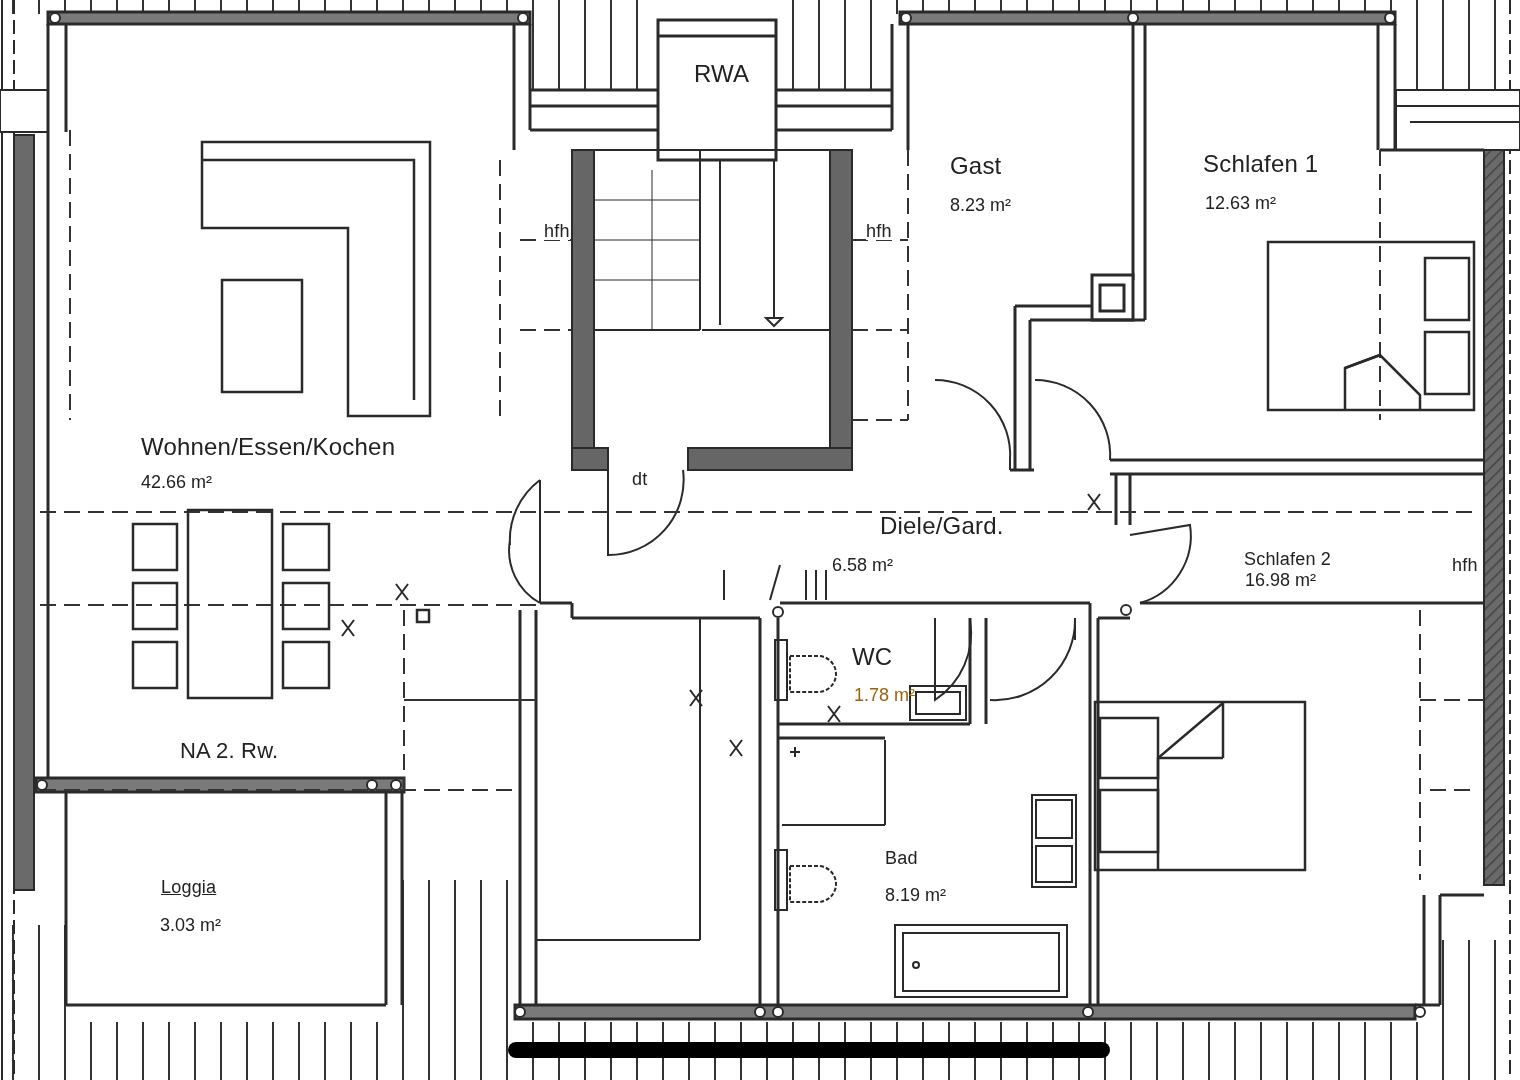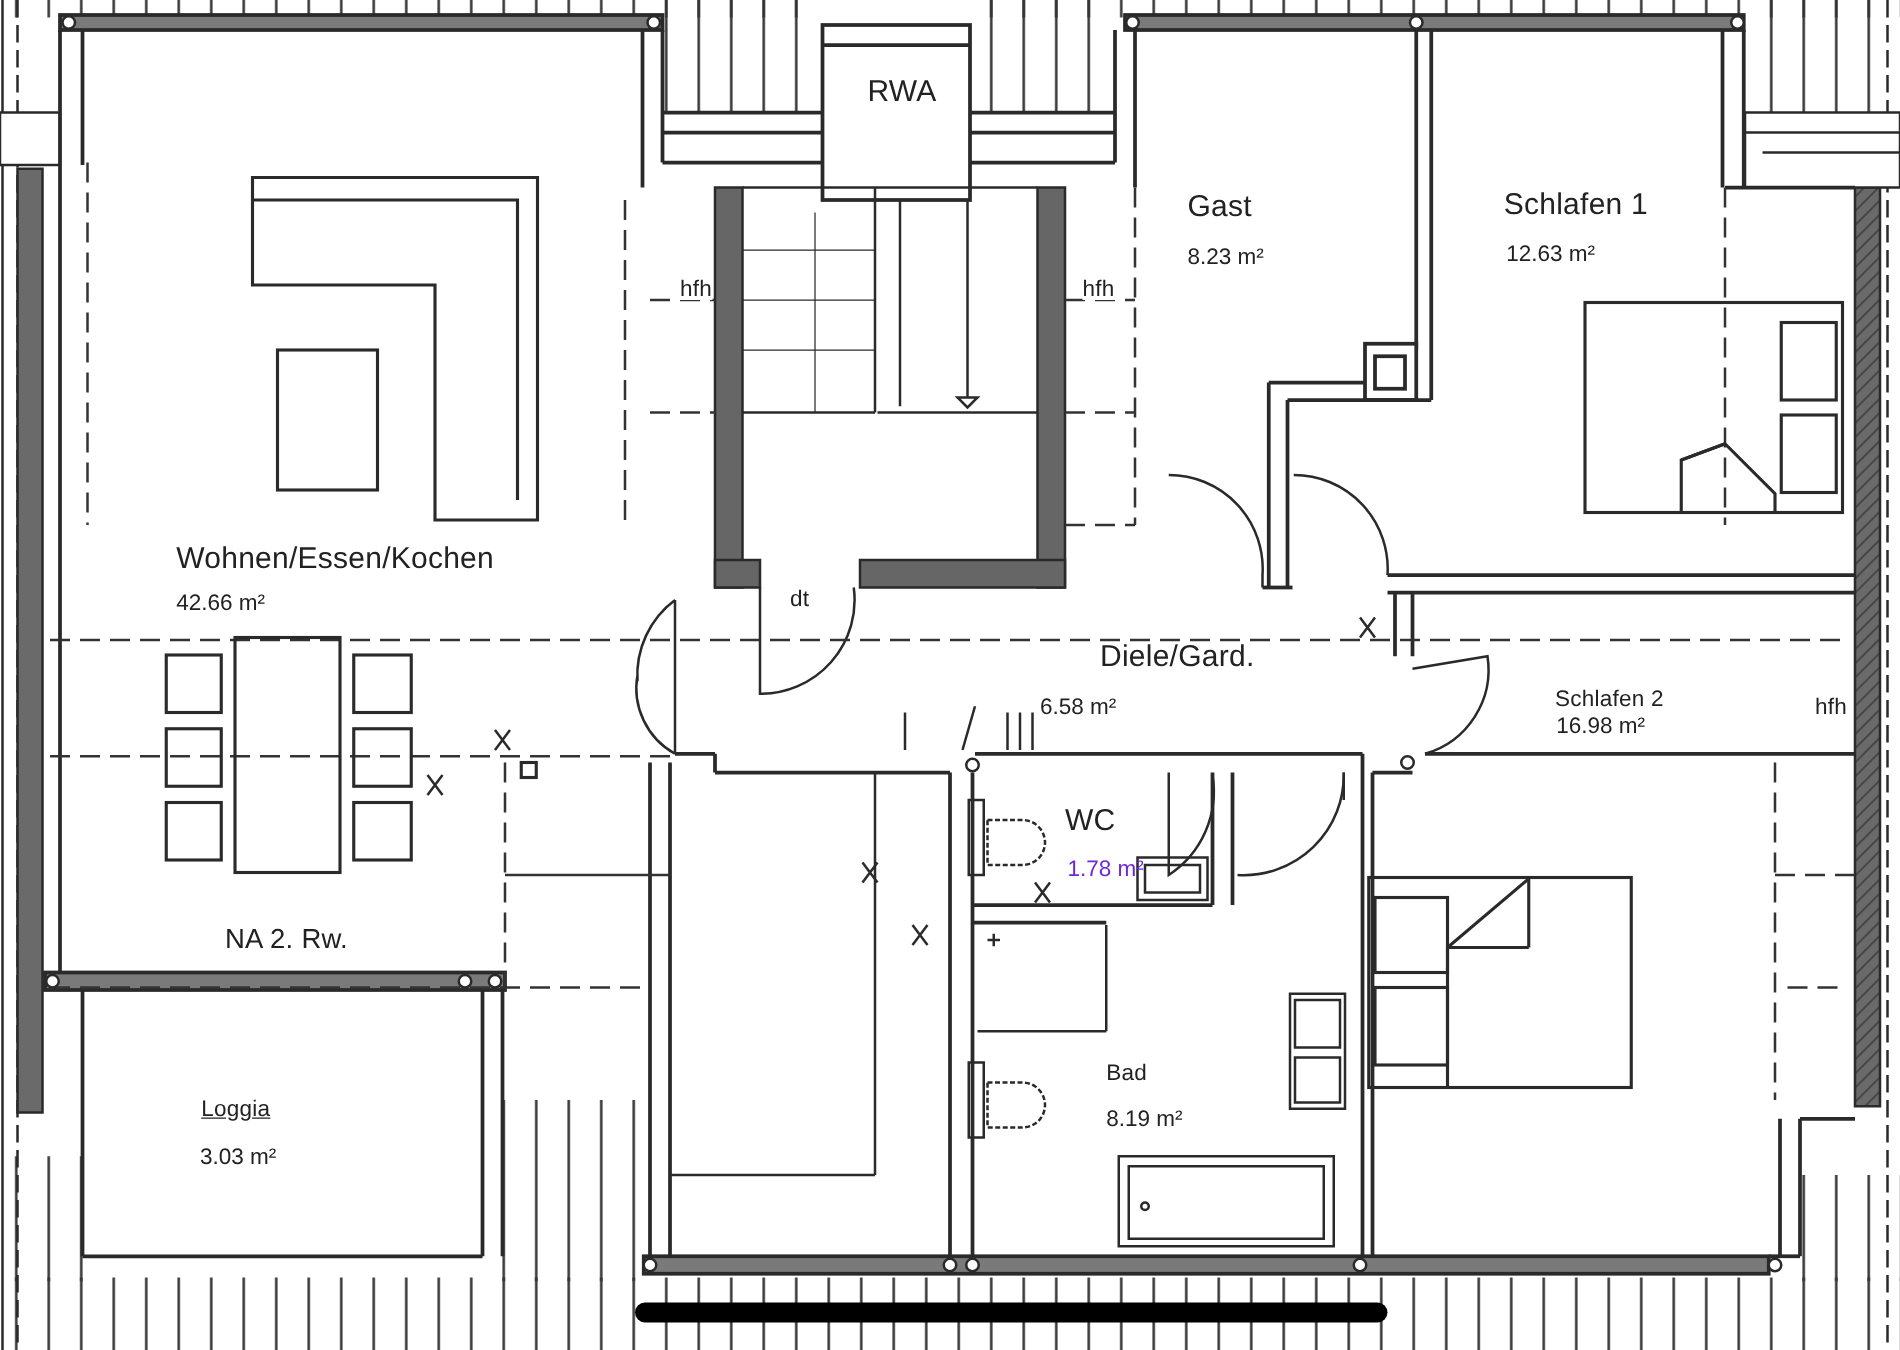--- a/index.html
+++ b/index.html
@@ -280,21 +280,21 @@
 <div class="lbl" style="left:1203px;top:152px;">Schlafen 1</div>
 <div class="area" style="left:1205px;top:194px;">12.63 m²</div>
 
 <div class="lbl" style="left:880px;top:514px;">Diele/Gard.</div>
 <div class="area" style="left:832px;top:556px;">6.58 m²</div>
 
 <div class="lbl small" style="left:1244px;top:534px;margin-top:16px;">Schlafen 2</div>
 <div class="area small" style="left:1245px;top:571px;">16.98 m²</div>
 
 <div class="lbl" style="left:852px;top:645px;">WC</div>
-<div class="area" style="left:854px;top:686px;color:#6d28d9;">1.78 m²</div>
+<div class="area" style="left:854px;top:686px;color:#a16207;">1.78 m²</div>
 
 <div class="lbl small" style="left:885px;top:849px;">Bad</div>
 <div class="area small" style="left:885px;top:886px;">8.19 m²</div>
 
 <div class="lbl small" style="left:161px;top:878px;text-decoration:underline;">Loggia</div>
 <div class="area small" style="left:160px;top:916px;">3.03 m²</div>
 
 <div class="lbl" style="left:180px;top:740px;font-size:22px;">NA 2. Rw.</div>
 
 <div class="lbl small" style="left:544px;top:222px;background:#fff;">hfh</div>

